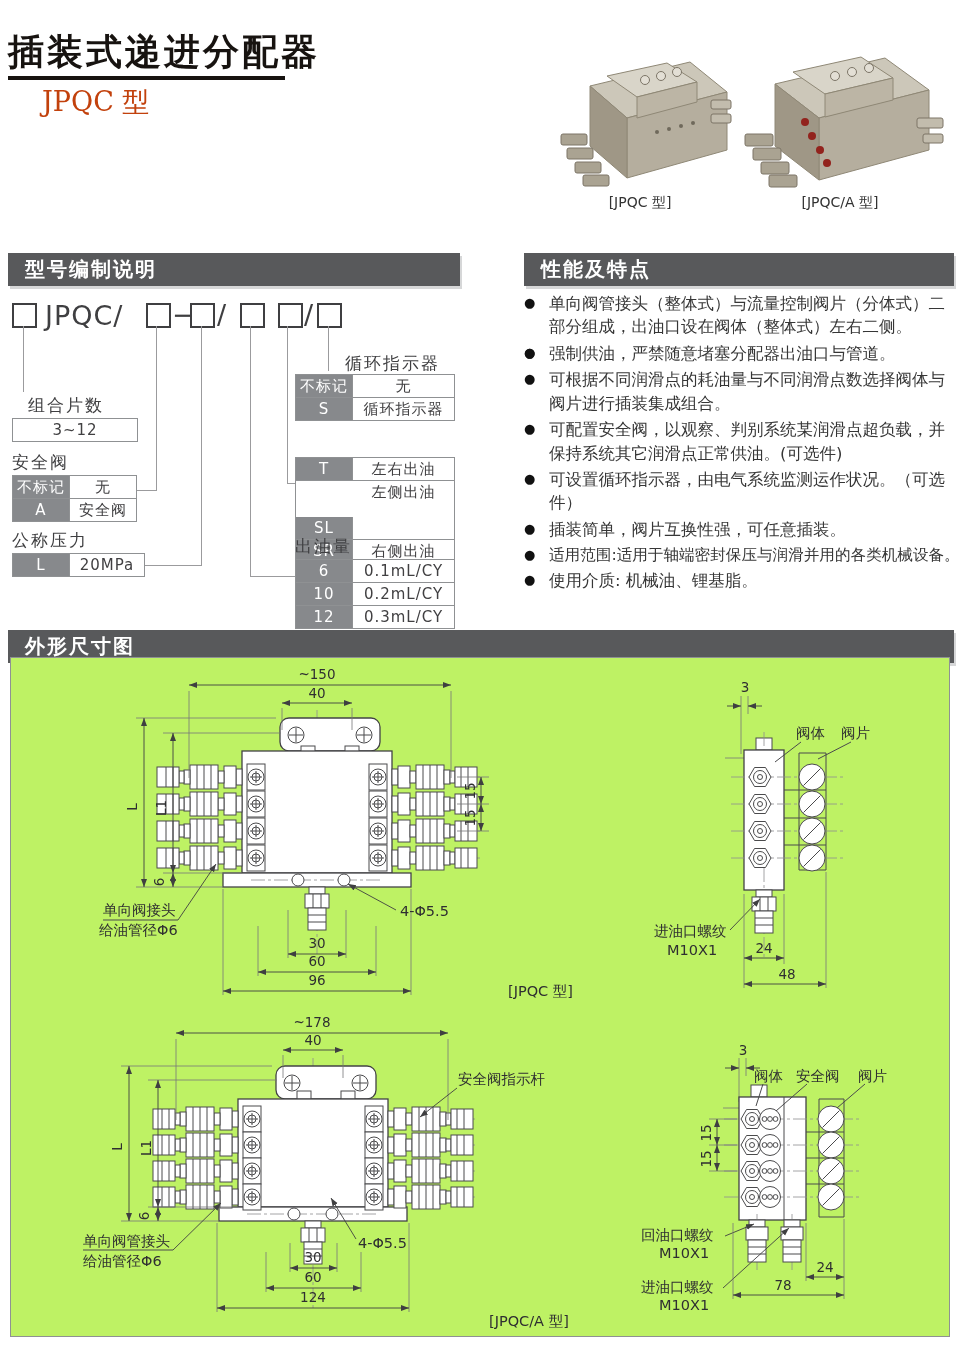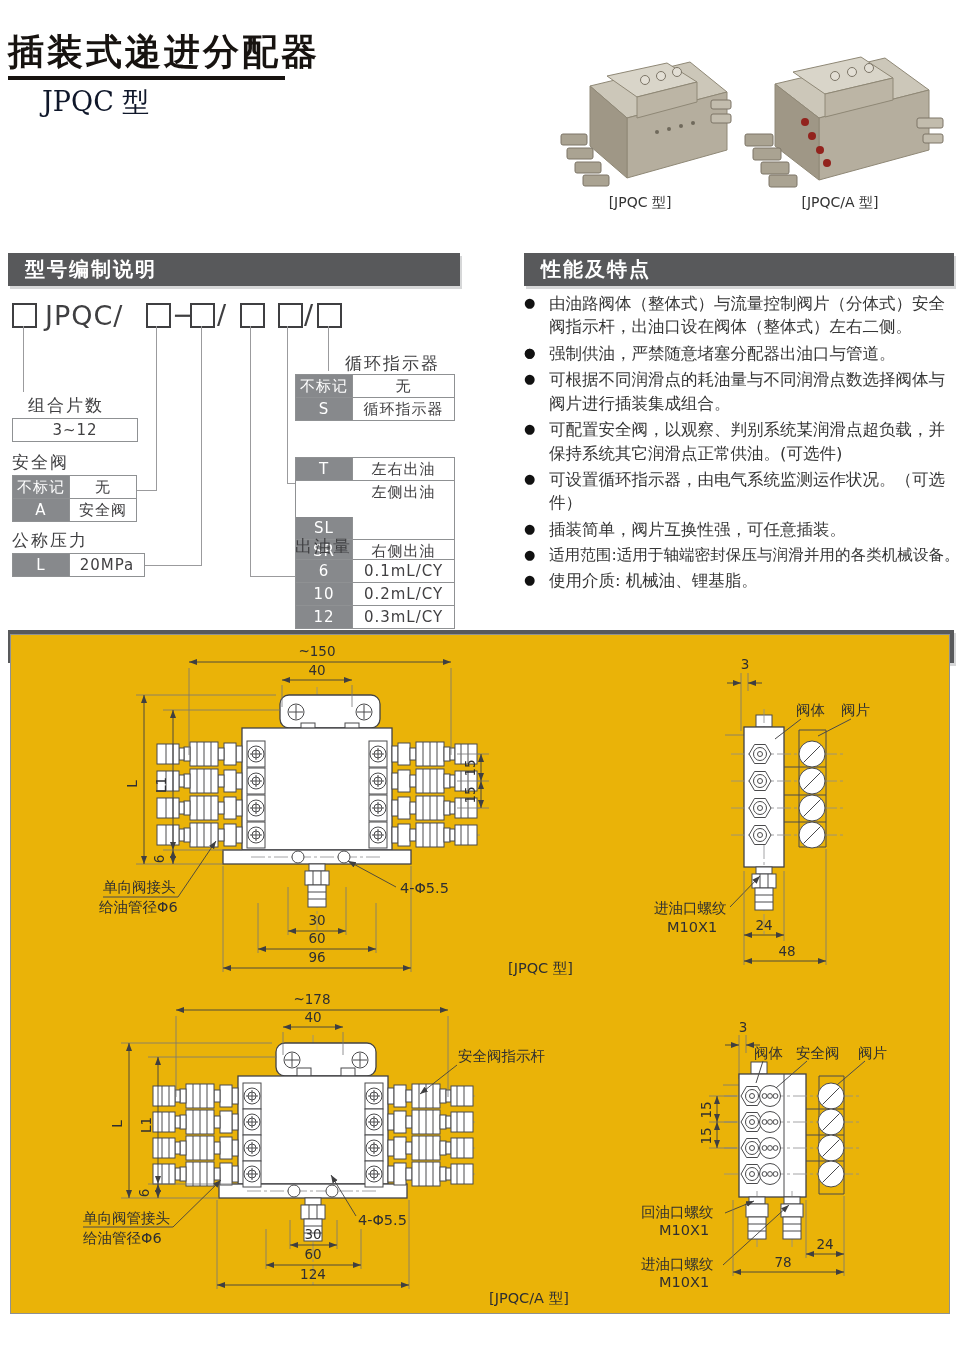--- a/index.html
+++ b/index.html
@@ -2,21 +2,21 @@
 <html><head>
 <meta charset="utf-8">
 <style>
   html,body{margin:0;padding:0;background:#fff;}
   .page{position:relative;width:960px;height:1365px;background:#fff;overflow:hidden;
         font-family:"DejaVu Sans","Liberation Sans",sans-serif;color:#2b2b2b;}
   .abs{position:absolute;}
   
   .title{left:8px;top:28px;font-size:36px;font-weight:900;letter-spacing:3px;color:#171310;}
   .title-rule{left:8px;top:76px;width:277px;height:4px;background:#171310;}
-  .subtitle{left:42px;top:84px;font-size:27px;color:#0f172a;font-family:"DejaVu Serif","Liberation Serif",serif;}
+  .subtitle{left:42px;top:84px;font-size:27px;color:#c2410c;font-family:"DejaVu Serif","Liberation Serif",serif;}
   
   .photo{border:0;}
   .photo-cap{font-size:14px;color:#333;text-align:center;}
   
   .secbar{height:33px;background:#58595b;color:#fff;font-size:20px;font-weight:bold;
           line-height:33px;padding-left:17px;letter-spacing:2px;box-sizing:border-box;
           box-shadow:2px 3px 0 0 #d6d7d8;}
   
   .codebox{width:21px;height:21px;border:2px solid #3f3f41;background:#fff;}
   .codetxt{font-size:27px;color:#3f3f41;font-weight:500;letter-spacing:1px;}
@@ -30,21 +30,21 @@
   .mrow>div{height:22px;line-height:22px;font-size:15px;letter-spacing:1px;box-sizing:border-box;}
   .ccode{background:#87898c;color:#fff;text-align:center;border-right:1px solid #8f9193;}
   .cdesc{color:#414042;text-align:center;background:#fff;}
   
   .features{width:436px;}
   .feat{position:relative;padding-left:25px;margin-bottom:3px;font-size:16.5px;
         line-height:1.42;color:#363636;}
   .feat .b{position:absolute;left:0;top:2px;font-size:13px;color:#111;}
   .feat.tight{font-size:15.6px;}
   
-  .drawbox{left:10px;top:634px;width:938px;height:678px;border:1px solid #8f9193;background:#eab308;}
+  .drawbox{left:10px;top:657px;width:938px;height:678px;border:1px solid #8f9193;background:#bef264;}
   
   svg text{font-family:"DejaVu Sans","Liberation Sans",sans-serif;}
   .s{stroke:#4a4a4c;stroke-width:1;fill:none;}
   .sw{stroke:#4a4a4c;stroke-width:1;fill:#fff;}
   .ol{stroke:#434345;stroke-width:1.3;fill:#fff;}
   .cl{stroke:#8e8e90;stroke-width:0.8;stroke-dasharray:14 3 3 3;fill:none;}
   .dm{stroke:#3f3f41;stroke-width:0.9;fill:none;marker-start:url(#as);marker-end:url(#ae);}
   .ex{stroke:#77777a;stroke-width:0.8;fill:none;}
   .ld{stroke:#3f3f41;stroke-width:0.9;fill:none;marker-end:url(#ae);}
   .dt{font-size:13.5px;fill:#2f2f31;text-anchor:middle;}
@@ -204,21 +204,21 @@
         <div class="ccode" style="width:57px;">10</div>
         <div class="cdesc" style="width:101px;">0.2mL/CY</div>
       </div>
     <div class="mrow">
         <div class="ccode" style="width:57px;">12</div>
         <div class="cdesc" style="width:101px;">0.3mL/CY</div>
       </div>
   </div>
 
   <div class="abs features" style="left:524px;top:292px;">
-    <div class="feat"><span class="b">●</span><span>由油路阀体（整体式）与流量控制阀片（分体式）安全阀指示杆，出油口设在阀体（整体式）左右二侧。</span></div>
+    <div class="feat"><span class="b">●</span><span>单向阀管接头（整体式）与流量控制阀片（分体式）二部分组成，出油口设在阀体（整体式）左右二侧。</span></div>
     <div class="feat"><span class="b">●</span></div>
     <div class="feat"><span class="b">●</span><span>强制供油，严禁随意堵塞分配器出油口与管道。</span></div>
     <div class="feat"><span class="b">●</span><span>可根据不同润滑点的耗油量与不同润滑点数选择阀体与阀片进行插装集成组合。</span></div>
     <div class="feat"><span class="b">●</span><span>可配置安全阀，以观察、判别系统某润滑点超负载，并保持系统其它润滑点正常供油。(可选件)</span></div>
     <div class="feat"><span class="b">●</span><span>可设置循环指示器，由电气系统监测运作状况。（可选件）</span></div>
     <div class="feat"><span class="b">●</span><span>插装简单，阀片互换性强，可任意插装。</span></div>
     <div class="feat tight"><span class="b">●</span><span>适用范围:适用于轴端密封保压与润滑并用的各类机械设备。</span></div>
     <div class="feat"><span class="b">●</span><span>使用介质: 机械油、锂基脂。</span></div>
   </div>
 

